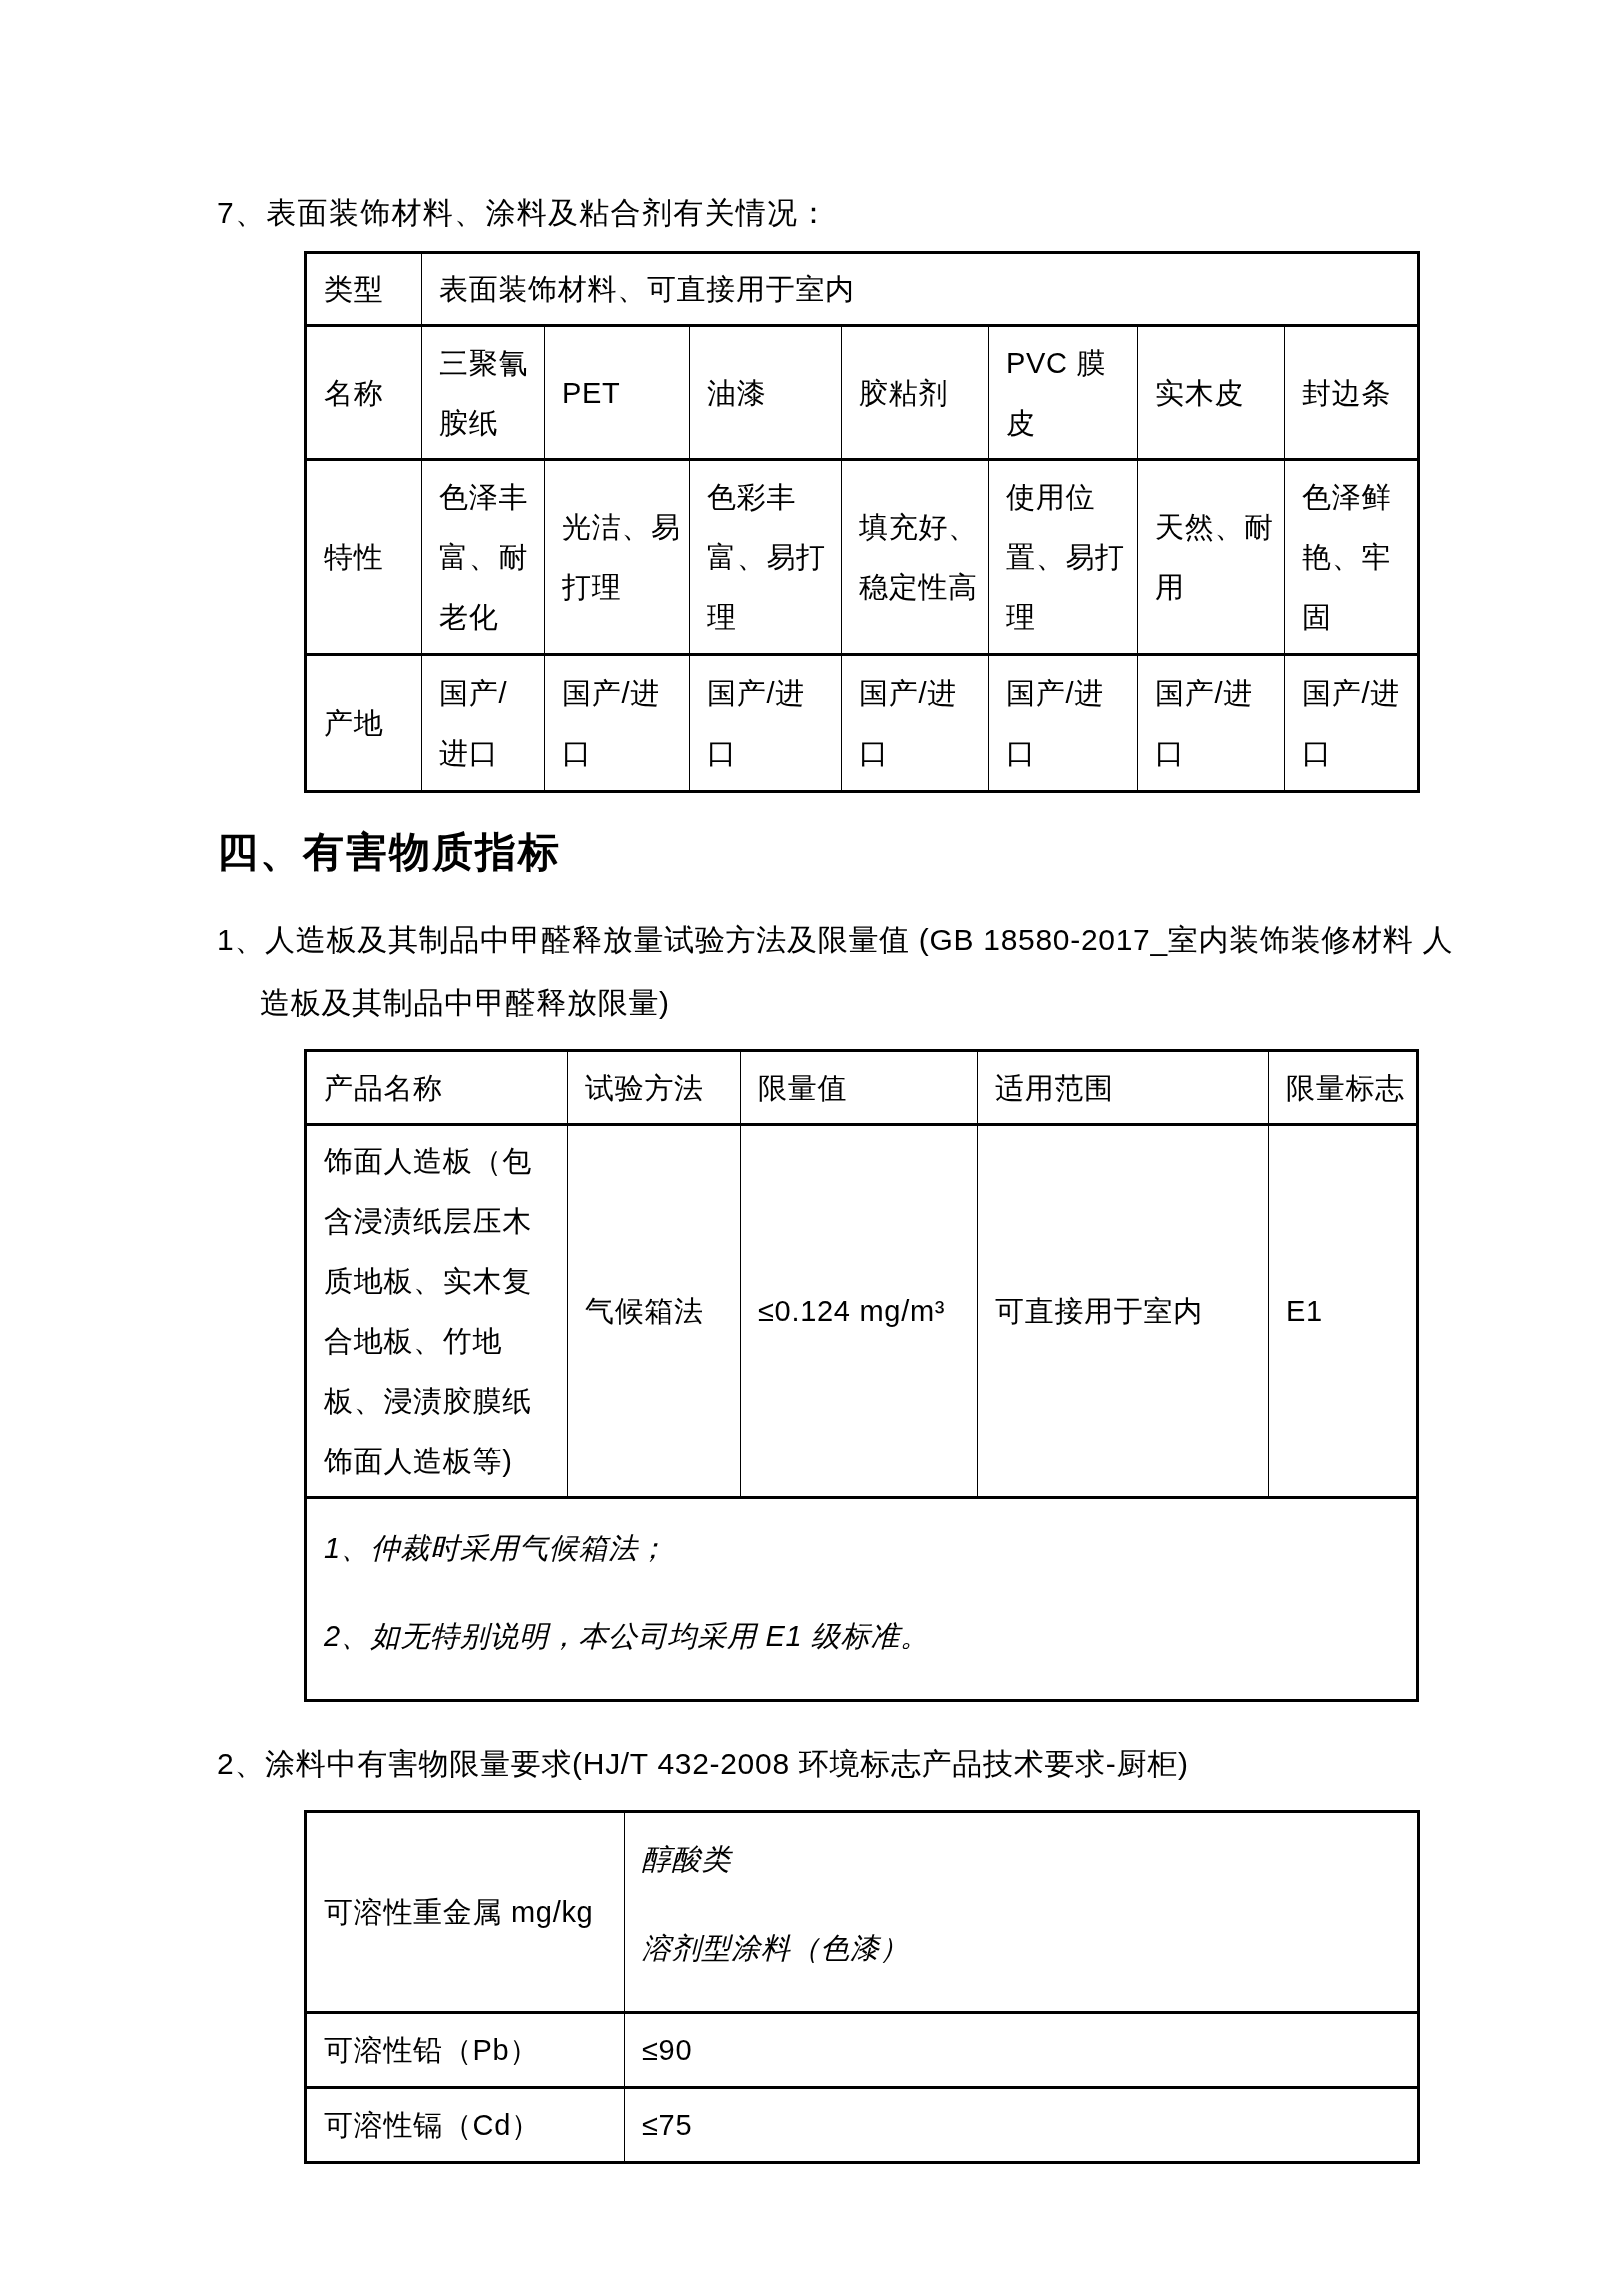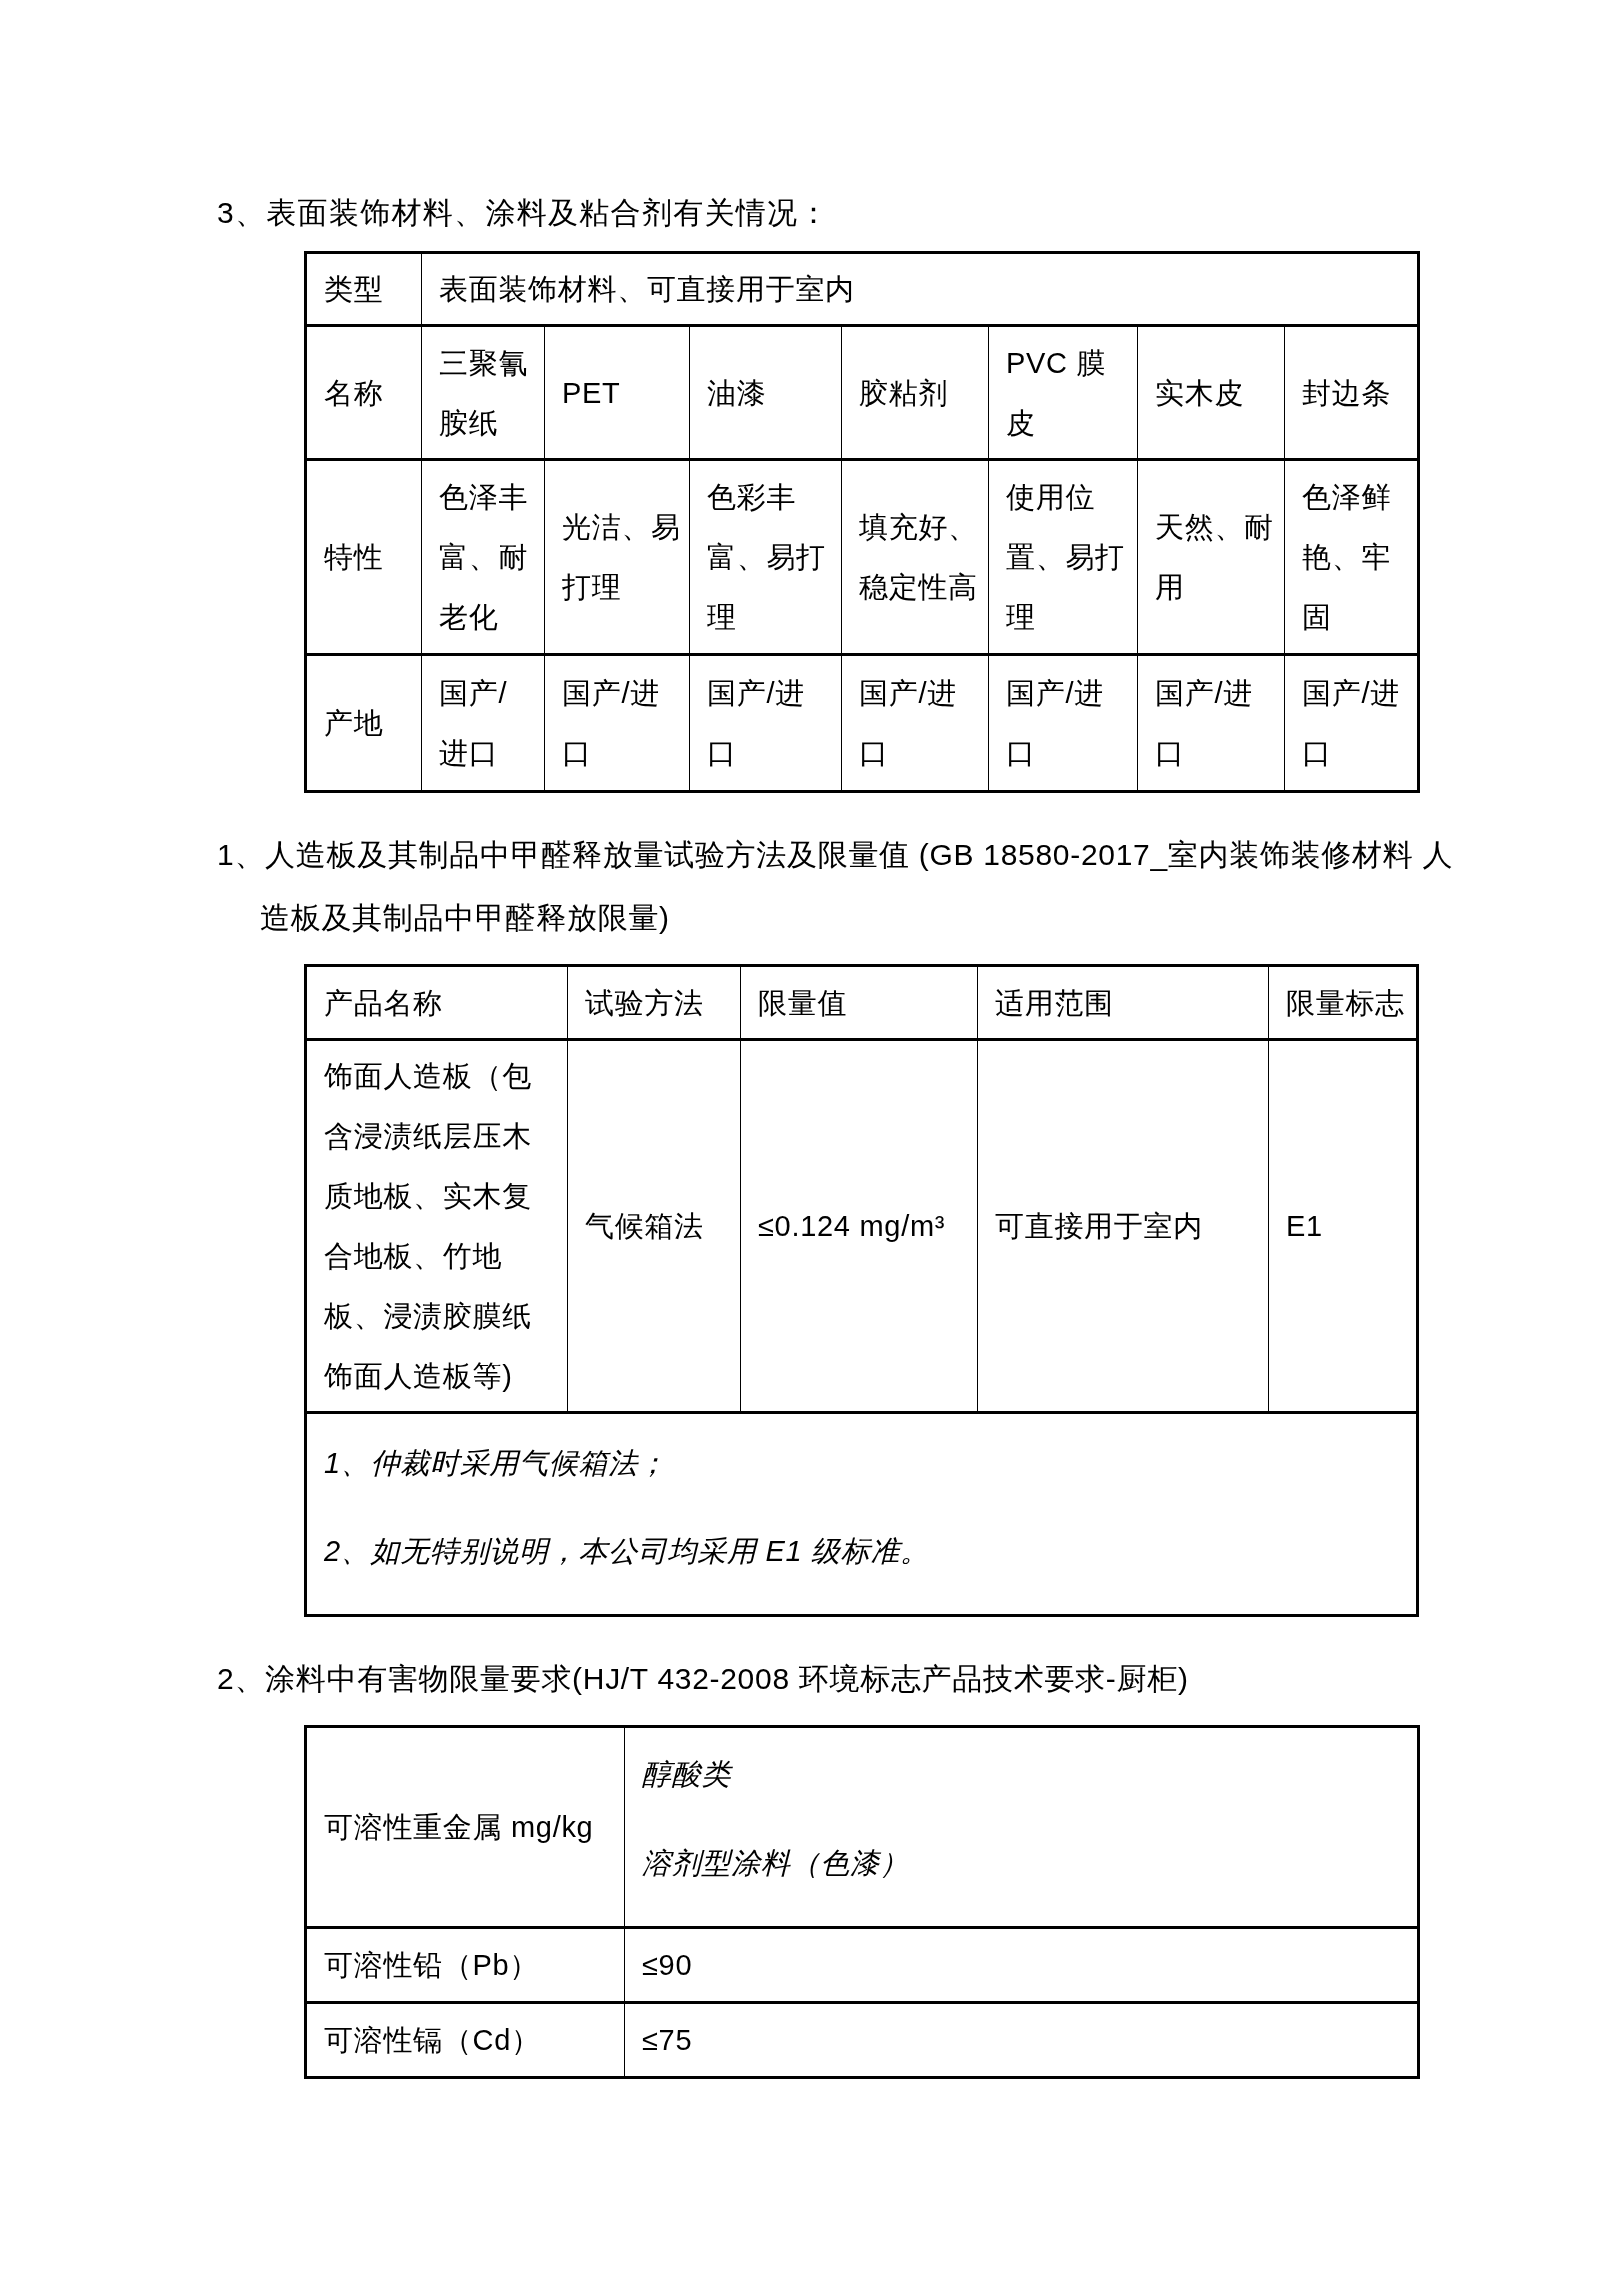--- a/index.html
+++ b/index.html
@@ -67,21 +67,21 @@
   .t1 { width: 1114px; margin-bottom: 6.5px; border-radius: 27px; }
   .t2, .t3 { width: 1112px; }
   .notes-cell p { margin: 13px 0 25px 0; line-height: 63px; font-style: italic; }
   .hdr2-cell p { margin: 9.2px 0 26px 0; line-height: 63px; font-style: italic; }
 </style>
 </head>
 <body>
 
 <div class="page">
 
-  <p class="item-head">3、表面装饰材料、涂料及粘合剂有关情况：</p>
+  <p class="item-head">7、表面装饰材料、涂料及粘合剂有关情况：</p>
 
   <table class="doc t1">
     <colgroup>
       <col style="width:116px">
         <col style="width:123px">
         <col style="width:145px">
         <col style="width:152px">
       <col style="width:147px">
         <col style="width:149px">
         <col style="width:147px">
@@ -118,20 +118,21 @@
       <td>国产/进口</td>
       <td>国产/进口</td>
       <td>国产/进口</td>
       <td>国产/进口</td>
       <td>国产/进口</td>
       <td>国产/进口</td>
     </tr>
   </tbody>
     </table>
 
+  <h2 class="section-head">四、有害物质指标</h2>
 
   <p class="para hang">1、人造板及其制品中甲醛释放量试验方法及限量值 (GB 18580-2017_室内装饰装修材料 人造板及其制品中甲醛释放限量)</p>
 
   <table class="doc t2">
     <colgroup>
       <col style="width:262px">
         <col style="width:173px">
         <col style="width:237px">
         <col style="width:291px">
         <col style="width:149px">

